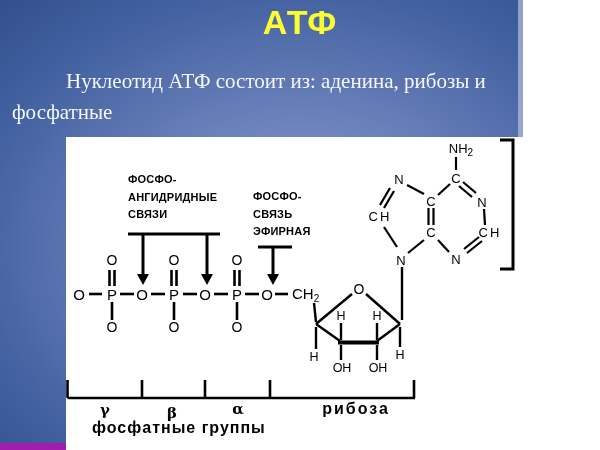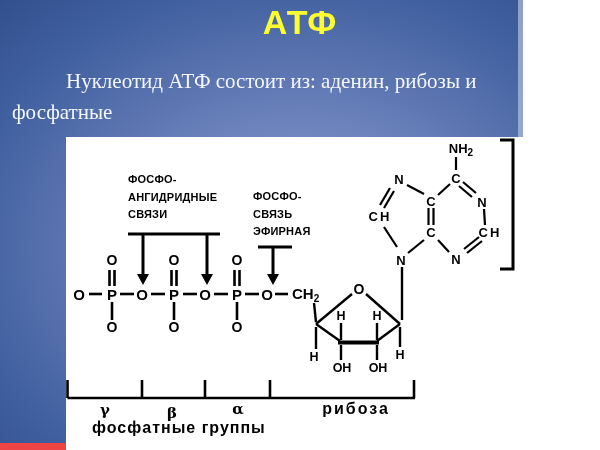--- a/index.html
+++ b/index.html
@@ -1,31 +1,31 @@
 <!DOCTYPE html>
 <html><head>
 <meta charset="utf-8">
 <style>
   html,body{margin:0;padding:0;background:#ffffff;}
   #stage{position:relative;width:523px;height:450px;overflow:hidden;
-         font-family:"Liberation Sans",sans-serif;background:#ef4444;}
+         font-family:"Liberation Sans",sans-serif;background:#a21caf;}
   .slide-bg{position:absolute;left:0;top:0;width:600px;height:443px;
     background:radial-gradient(ellipse 560px 440px at 50% 56%,
       #95a4d2 0%, #6d83bd 28%, #41609f 60%, #2b4885 86%, #223e79 100%);}
   .edge-light{position:absolute;right:0;top:0;width:5px;height:443px;
     background:linear-gradient(180deg,#8fa0cc,#aab7da);}
   .slide-title{position:absolute;left:0;top:3px;width:600px;text-align:center;
     font-weight:bold;font-size:34px;letter-spacing:1px;color:#fdfd2f;}
   .subtitle{position:absolute;left:12px;top:66px;width:525px;
     font-family:"Liberation Serif",serif;font-size:21px;line-height:31px;color:#f6f8ff;}
   .subtitle .line1{padding-left:54px;}
   .diagram-box{position:absolute;left:66px;top:137px;width:485px;height:313px;background:#ffffff;}
   .diagram-box svg{position:absolute;left:0;top:0;}
   .atom{position:absolute;transform:translate(-50%,-50%);color:#000;
-    font-weight:bold;font-size:15px;white-space:nowrap;text-align:right;}
+    font-weight:normal;font-size:15px;white-space:nowrap;text-align:right;}
   .atom.sat{font-size:14px;}
   .atom.aden{font-size:13px;}
   .atom.rib{font-size:12.5px;}
   .atom.wide{letter-spacing:2px;}
   .atom.anchor-left{transform:translate(0,-50%);}
   sub.sb{font-size:10px;vertical-align:-3px;letter-spacing:0;}
   .bond-label{position:absolute;color:#000;font-weight:bold;font-size:11px;
     line-height:17.5px;letter-spacing:0.2px;white-space:nowrap;}
   .greek{position:absolute;transform:translate(-50%,-50%);color:#000;
     font-family:"DejaVu Serif",serif;font-weight:bold;font-size:15px;}
@@ -39,21 +39,21 @@
 </head>
 <body>
 
 <div id="stage">
   <div class="slide-bg"></div>
   <div class="edge-light"></div>
 
   <div class="slide-title">АТФ</div>
 
   <div class="subtitle">
-    <div class="line1">Нуклеотид АТФ состоит из: аденин, рибозы и</div>
+    <div class="line1">Нуклеотид АТФ состоит из: аденина, рибозы и</div>
     <div class="line2">фосфатные</div>
   </div>
 
   <div class="diagram-box">
 
     <svg width="485" height="313" viewBox="0 0 485 313">
 
       <g stroke="#000" stroke-width="2.6">
         <line x1="23" y1="157" x2="36" y2="157"></line>
         <line x1="54" y1="157" x2="68" y2="157"></line>

